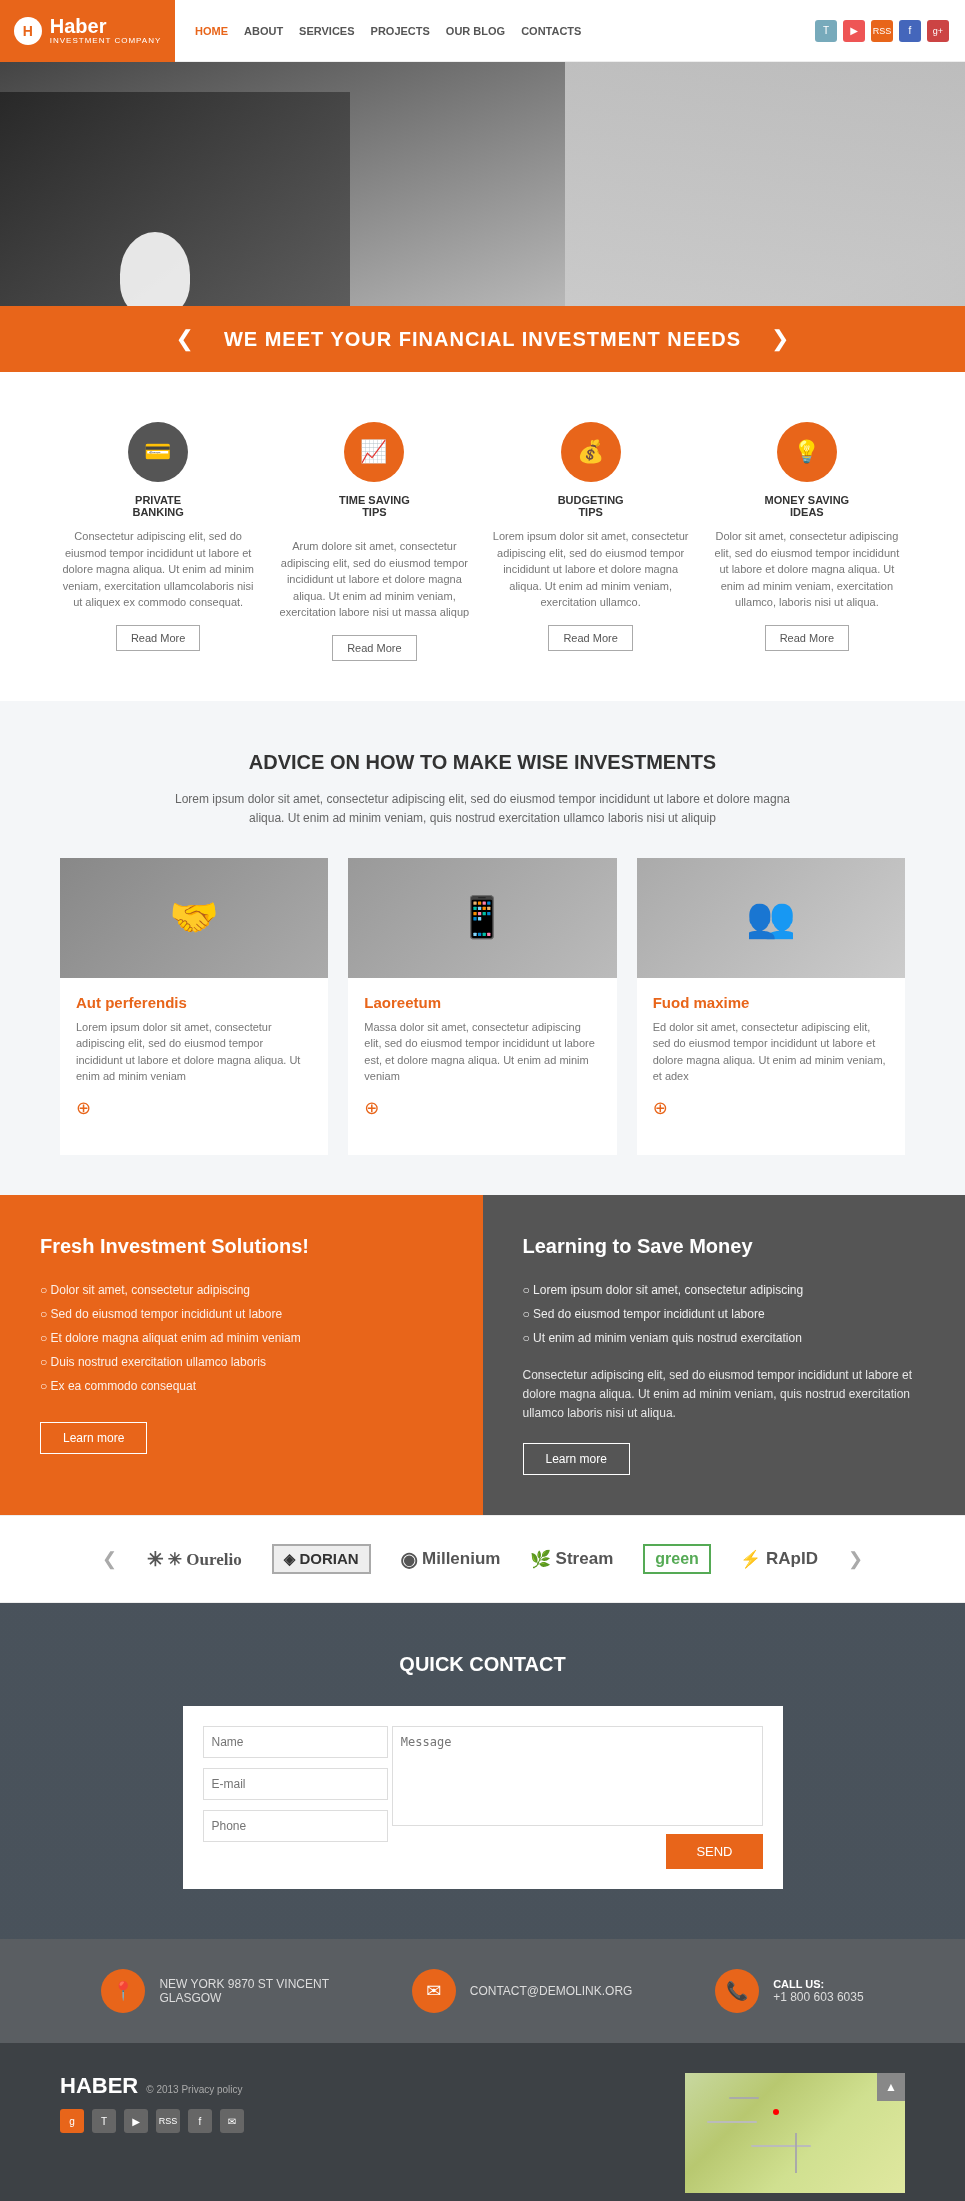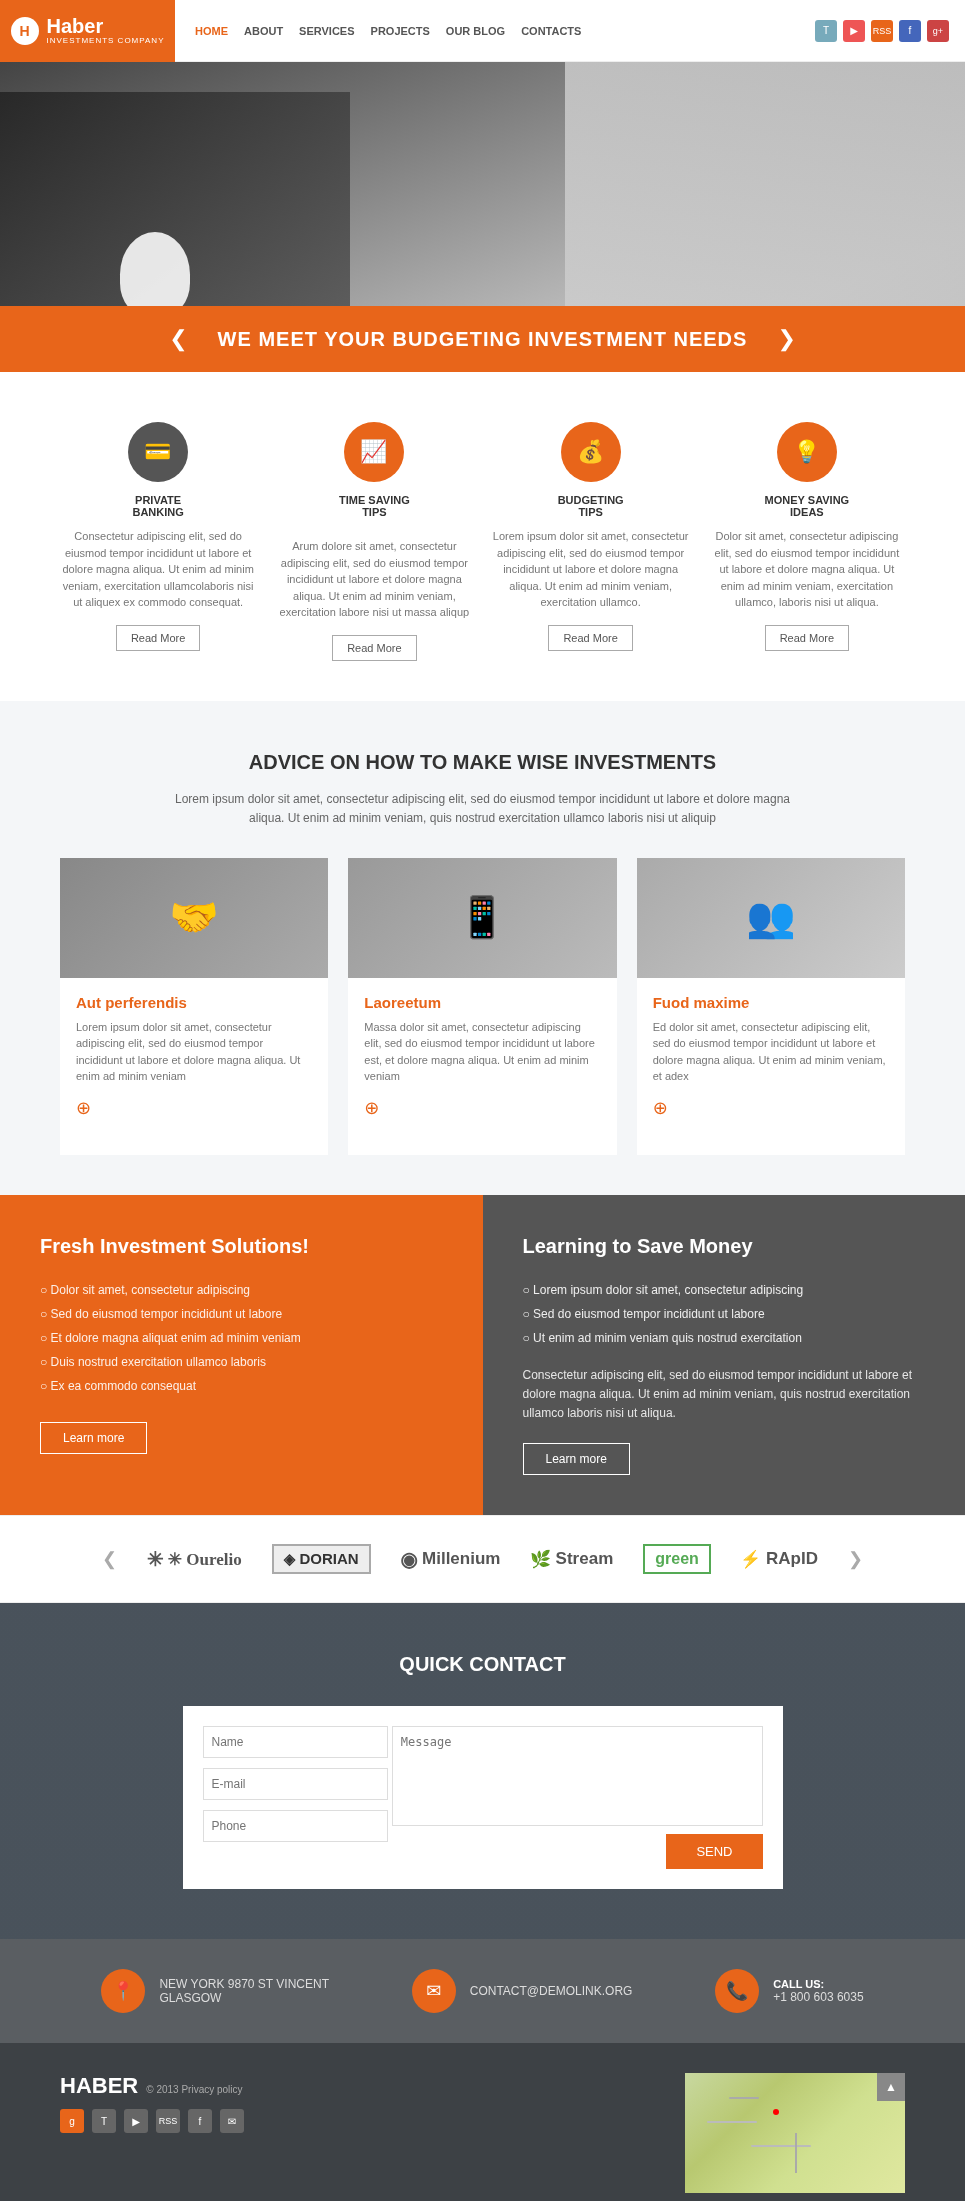--- a/index.html
+++ b/index.html
@@ -6,21 +6,21 @@
     body { font-family: Arial, sans-serif; font-size: 13px; color: #333; width: 965px; }
   </style>
 </head>
 <body>
 
 <header style="display:flex; align-items:center; background:#fff; height:62px; border-bottom:1px solid #eee;">
   <div style="background:#e8651a; width:175px; height:62px; display:flex; align-items:center; justify-content:center; flex-shrink:0;">
     <div style="background:#fff; border-radius:50%; width:28px; height:28px; display:flex; align-items:center; justify-content:center; margin-right:8px; color:#e8651a; font-weight:bold; font-size:14px;">H</div>
     <div>
       <div style="color:#fff; font-size:20px; font-weight:bold; line-height:1;">Haber</div>
-      <div style="color:#fff; font-size:8px; letter-spacing:1px;">INVESTMENTS COMPANY</div>
+      <div style="color:#fff; font-size:8px; letter-spacing:1px;">INVESTMENT COMPANY</div>
     </div>
   </div>
   <nav style="display:flex; align-items:center; padding:0 20px; flex:1; gap:16px;">
     <a href="#" style="color:#e8651a; text-decoration:none; font-size:11px; font-weight:bold; text-transform:uppercase;">HOME</a>
     <a href="#" style="color:#555; text-decoration:none; font-size:11px; font-weight:bold; text-transform:uppercase;">ABOUT</a>
     <a href="#" style="color:#555; text-decoration:none; font-size:11px; font-weight:bold; text-transform:uppercase;">SERVICES</a>
     <a href="#" style="color:#555; text-decoration:none; font-size:11px; font-weight:bold; text-transform:uppercase;">PROJECTS</a>
     <a href="#" style="color:#555; text-decoration:none; font-size:11px; font-weight:bold; text-transform:uppercase;">OUR BLOG</a>
     <a href="#" style="color:#555; text-decoration:none; font-size:11px; font-weight:bold; text-transform:uppercase;">CONTACTS</a>
   </nav>
@@ -35,21 +35,21 @@
 
 <section style="position:relative; height:310px; overflow:hidden;">
   <div style="width:100%; height:310px; background:linear-gradient(160deg, #444 0%, #666 20%, #999 50%, #ccc 80%, #ddd 100%); position:relative;">
 
     <div style="position:absolute; left:0; bottom:0; width:350px; height:280px; background:linear-gradient(135deg, #222 0%, #555 100%); opacity:0.85; clip-path:polygon(0 100%,0 0,100% 0,100% 100%);"></div>
     <div style="position:absolute; right:0; top:0; width:400px; height:310px; background:linear-gradient(135deg, #ddd 0%, #bbb 100%); opacity:0.7;"></div>
     <div style="position:absolute; left:120px; bottom:55px; width:70px; height:85px; background:#f0f0f0; border-radius:50% 50% 40% 40%; opacity:0.95;"></div>
   </div>
   <div style="position:absolute; bottom:0; left:0; right:0; background:#e8651a; color:#fff; display:flex; align-items:center; justify-content:center; padding:20px 60px; gap:30px;">
     <span style="font-size:22px; cursor:pointer; color:#fff;">❮</span>
-    <span style="font-size:20px; font-weight:bold; letter-spacing:1px; text-align:center;">WE MEET YOUR BUDGETING INVESTMENT NEEDS</span>
+    <span style="font-size:20px; font-weight:bold; letter-spacing:1px; text-align:center;">WE MEET YOUR FINANCIAL INVESTMENT NEEDS</span>
     <span style="font-size:22px; cursor:pointer; color:#fff;">❯</span>
   </div>
 </section>
 
 <section style="background:#fff; padding:50px 60px 40px; text-align:center;">
   <div style="display:flex; justify-content:space-between; gap:20px;">
 
     <div style="flex:1; text-align:center;">
       <div style="width:60px; height:60px; background:#555; border-radius:50%; display:flex; align-items:center; justify-content:center; margin:0 auto 12px; color:#fff; font-size:22px;">💳</div>
       <div style="font-size:11px; font-weight:bold; text-transform:uppercase; margin-bottom:10px; color:#333; white-space:pre-line;">PRIVATE

